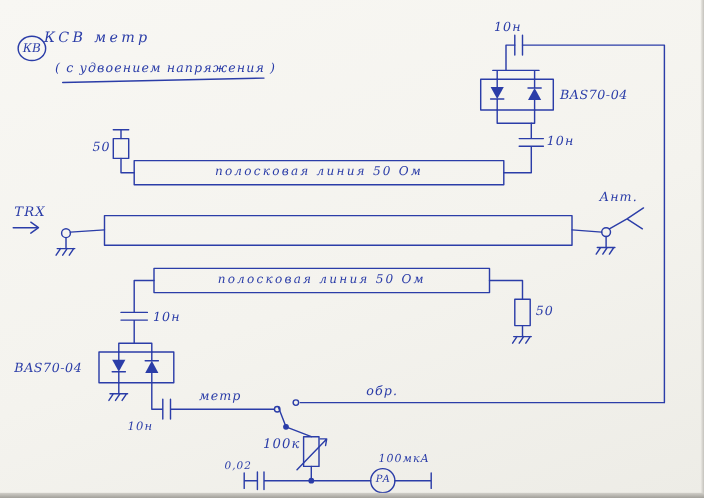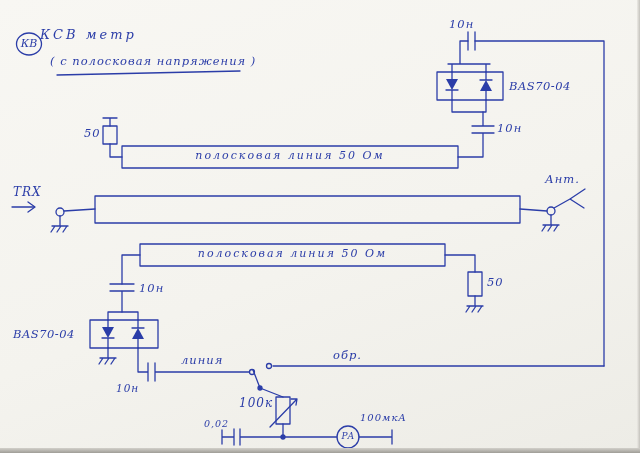--- a/index.html
+++ b/index.html
@@ -106,40 +106,40 @@
       <path d="M270,427 L297,399 M291,399 L297,399 L296,405"></path>
       <path d="M222,430 V444 M222,437 H234 M234,429 V445 M240,429 V445 M240,437 H337"></path>
       <circle cx="348" cy="437" r="11"></circle>
       <path d="M359,437 H392 M392,430 V444"></path>
       <circle class="dot" cx="283" cy="437" r="2"></circle>
     </g>
   </svg>
 
   <div class="lbl center" style="left:17px;top:37px;width:24px;font-size:11px;letter-spacing:0">КВ</div>
   <div class="lbl" style="left:40px;top:27px;font-size:13px;letter-spacing:3px">КСВ метр</div>
-  <div class="lbl" style="left:50px;top:54px">( с полосковая напряжения )</div>
+  <div class="lbl" style="left:50px;top:54px">( с удвоением напряжения )</div>
 
   <div class="lbl" style="left:449px;top:17px">10н</div>
   <div class="lbl" style="left:509px;top:79px;letter-spacing:0.5px">BAS70-04</div>
   <div class="lbl" style="left:497px;top:121px">10н</div>
   <div class="lbl" style="left:84px;top:126px">50</div>
 
   <div class="lbl center" style="left:122px;top:149px;width:336px;font-size:11px;letter-spacing:2px">полосковая линия 50 Ом</div>
   <div class="lbl center" style="left:140px;top:247px;width:305px;font-size:11px;letter-spacing:2px">полосковая  линия   50  Ом</div>
 
   <div class="lbl" style="left:13px;top:185px;font-size:12px">TRX</div>
   <div class="lbl" style="left:545px;top:172px">Ант.</div>
 
   <div class="lbl" style="left:139px;top:281px">10н</div>
   <div class="lbl" style="left:487px;top:275px">50</div>
   <div class="lbl" style="left:13px;top:327px;letter-spacing:0.5px">BAS70-04</div>
   <div class="lbl" style="left:116px;top:382px;font-size:10.5px">10н</div>
 
-  <div class="lbl" style="left:181px;top:353px">линия</div>
+  <div class="lbl" style="left:181px;top:353px">метр</div>
   <div class="lbl" style="left:333px;top:348px">обр.</div>
   <div class="lbl" style="left:239px;top:396px;font-size:12px">100к</div>
   <div class="lbl" style="left:204px;top:418px;font-size:9.5px">0,02</div>
   <div class="lbl center" style="left:338px;top:431px;width:20px;font-size:9px;letter-spacing:0">РА</div>
-  <div class="lbl" style="left:360px;top:412px;font-size:10px">100мкА</div>
+  <div class="lbl" style="left:344px;top:412px;font-size:10px">100мкА</div>
 
   <div class="scan-edge-right"></div>
   <div class="scan-edge-bottom"></div>
 </div>
 
 </body></html>

